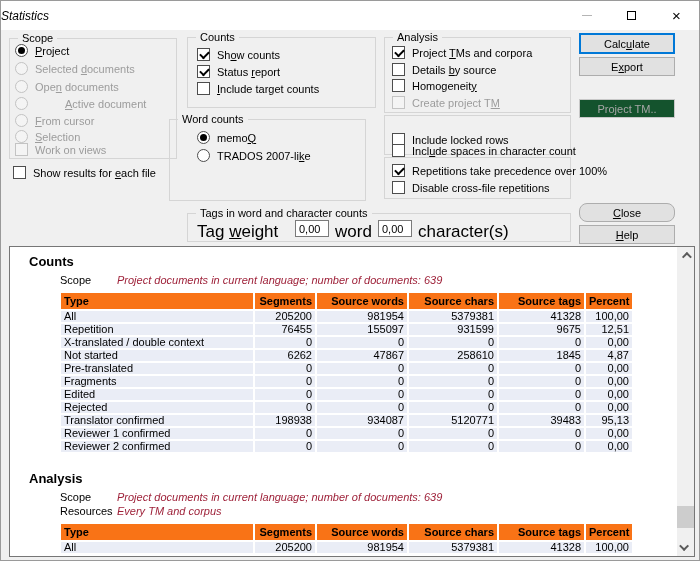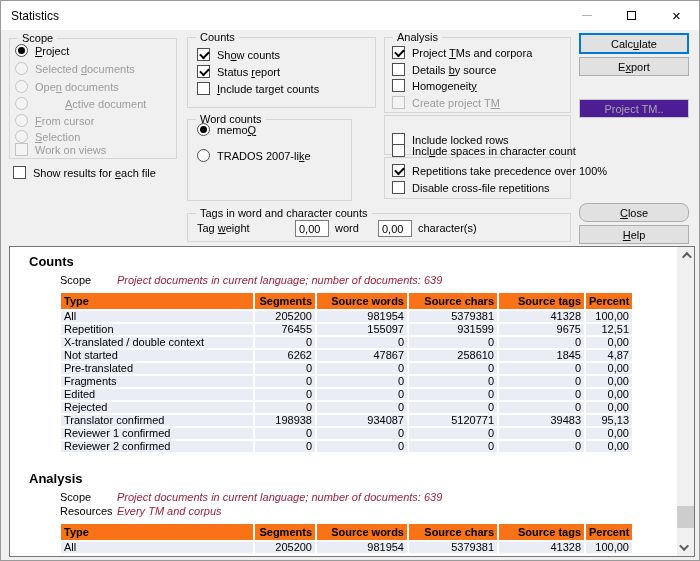--- a/index.html
+++ b/index.html
@@ -6,21 +6,21 @@
   html,body { background:#d9d9d9; }
   body { font-family:"Liberation Sans", sans-serif; }
 
   .window {
     position:relative; width:700px; height:561px;
     background:#f0f0f0; border:1px solid #9a9a9a; overflow:hidden;
   }
 
   
   .titlebar { position:absolute; top:0; left:0; right:0; height:29px; background:#ffffff; display:flex; align-items:center; }
-  .titlebar .title { padding-left:10px; font-size:12px; color:#000; }
+  .titlebar .title { font-size:12px; color:#000;font-style:italic; }
   .win-controls { position:absolute; right:0; top:0; height:29px; display:flex; }
   .win-btn { width:45px; height:29px; display:flex; align-items:center; justify-content:center; }
   .glyph-min { width:10px; height:0; border-top:1px solid #b5b5b5; display:block; }
   .glyph-max { width:9px; height:9px; border:1px solid #000; display:block; }
   .glyph-close { font-size:15px; color:#000; line-height:29px; }
 
   
   .group { position:absolute; border:1px solid #d5d5d5; }
   .group-label { position:absolute; top:-7px; left:8px; background:#f0f0f0; padding:0 4px; font-size:11px; color:#000; white-space:nowrap; }
 
@@ -34,29 +34,29 @@
     border-left:2px solid #000; border-bottom:2px solid #000; transform:rotate(-45deg); }
   .ctl.disabled .cb { border-color:#c3c3c3; background:#f4f4f4; }
 
   .radio { width:13px; height:13px; background:#fff; border:1px solid #4d4d4d; border-radius:50%; position:relative; flex:0 0 13px; }
   .radio.checked::after { content:""; position:absolute; left:2px; top:2px; right:2px; bottom:2px; background:#000; border-radius:50%; }
   .ctl.disabled .radio { border-color:#c3c3c3; background:#f4f4f4; }
 
   u { text-decoration:underline; }
 
   
-  .btn { position:absolute; left:578px; width:110px; height:19px; background:#e1e1e1; border:1px solid #adadad;
+  .btn { position:absolute; left:578px; width:96px; height:19px; background:#e1e1e1; border:1px solid #adadad;
     font-size:11px; color:#000; display:flex; align-items:center; justify-content:center; }
   .btn.default { height:21px; border:2px solid #0078d7; }
-  .btn.disabled { color:#a6a6a6; border-color:#c8c8c8; background:#4c1d95;text-align:center; }
+  .btn.disabled { color:#a6a6a6; border-color:#c8c8c8; background:#14532d;text-align:center; }
 
   
   .txt { position:absolute; width:34px; height:17px; border:1px solid #7a7a7a; background:#fff; font-family:"Liberation Sans",sans-serif;
     font-size:11px; padding:0 3px; color:#000; }
-  .inline-lbl { position:absolute; font-size:11px; color:#000; white-space:nowrap; }
+  .inline-lbl { position:absolute; font-size:17px; color:#000; white-space:nowrap; }
 
   
   .results { position:absolute; left:8px; top:245px; width:686px; height:311px; background:#fff; border:1px solid #767676; overflow:hidden; }
   .panel-content { padding:8px 0 0 19px; }
   .section-heading { font-size:13px; font-weight:bold; color:#000; line-height:14px; }
   .section-heading.analysis-h { margin-top:18px; }
   .meta { display:flex; margin-left:31px; margin-top:5px; font-size:11px; line-height:12px; }
   .meta + .meta { margin-top:2px; }
   .meta-label { width:57px; color:#000; flex:0 0 57px; }
   .meta-value { color:#9e2139; font-style:italic; white-space:nowrap; }
@@ -141,24 +141,24 @@
   </label>
   <label class="ctl" style="left:196px; top:63px;">
     <span class="cb checked"></span>
     <span class="lbl">Status <u>r</u>eport</span>
   </label>
   <label class="ctl" style="left:196px; top:80px;">
     <span class="cb"></span>
     <span class="lbl"><u>I</u>nclude target counts</span>
   </label>
 
-  <div class="group" style="left:186px; top:118px; width:165px; height:82px;">
+  <div class="group" style="left:168px; top:118px; width:197px; height:82px;">
     <span class="group-label">Word counts</span>
   </div>
-  <label class="ctl" style="left:196px; top:121px;">
+  <label class="ctl" style="left:196px; top:129px;">
     <span class="radio checked"></span>
     <span class="lbl">memo<u>Q</u></span>
   </label>
   <label class="ctl" style="left:196px; top:147px;">
     <span class="radio"></span>
     <span class="lbl">TRADOS 2007-li<u>k</u>e</span>
   </label>
 
   <div class="group" style="left:383px; top:36px; width:187px; height:76px;">
     <span class="group-label">Analysis</span>

